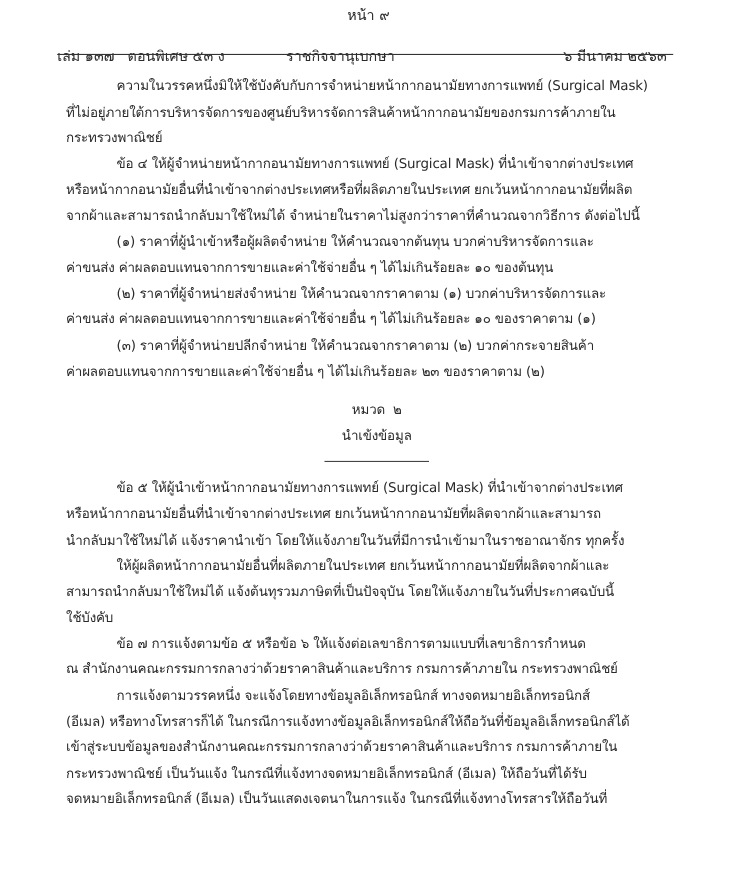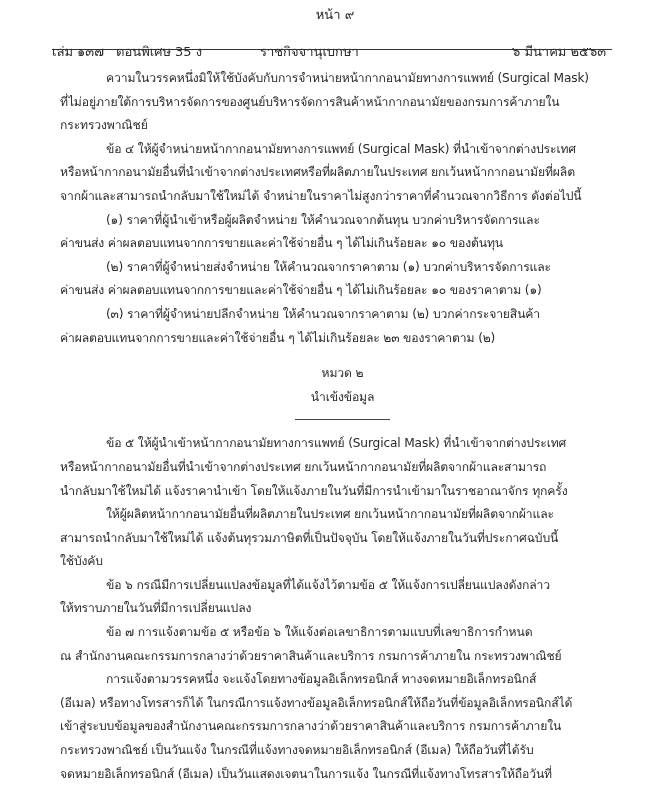--- a/index.html
+++ b/index.html
@@ -20,34 +20,34 @@
   .hdr-rule {
     position: absolute; top: 49px; left: 52px; width: 560px; height: 0;
     border-top: 1.5px solid #333;
   }
   .body-text {
     position: absolute; left: 60px; width: 565px;
     font-size: 12.2px; line-height: 23.6px; letter-spacing: -0.15px;
   }
   .line { white-space: nowrap; height: 23.6px; overflow: visible; }
   .ind { padding-left: 46px; }
-  .center { text-align: center; }
+  .center { text-align: center; font-family: Liberation Mono, monospace; }
   .divider {
     width: 95px; height: 0; border-top: 1px solid #444; margin: 10px auto 12px auto;
   }
   .gap { height: 12px; }
 </style>
 </head>
 <body>
 
 <div class="page">
   <div class="hdr-page">หน้า ๙</div>
   <div class="hdr-row">
     <span style="left:0px">เล่ม ๑๓๗</span>
-    <span style="left:64px">ตอนพิเศษ 35 ง</span>
+    <span style="left:64px">ตอนพิเศษ ๕๓ ง</span>
     <span style="left:208px">ราชกิจจานุเบกษา</span>
     <span style="left:460px">๖ มีนาคม ๒๕๖๓</span>
   </div>
   <div class="hdr-rule"></div>
 
   <div class="body-text" style="top:67px;">
     <div>
       <div class="line ind">ความในวรรคหนึ่งมิให้ใช้บังคับกับการจำหน่ายหน้ากากอนามัยทางการแพทย์ (Surgical Mask)</div>
       <div class="line">ที่ไม่อยู่ภายใต้การบริหารจัดการของศูนย์บริหารจัดการสินค้าหน้ากากอนามัยของกรมการค้าภายใน</div>
       <div class="line">กระทรวงพาณิชย์</div>
@@ -81,24 +81,20 @@
       <div class="line ind">ข้อ ๕ ให้ผู้นำเข้าหน้ากากอนามัยทางการแพทย์ (Surgical Mask) ที่นำเข้าจากต่างประเทศ</div>
       <div class="line">หรือหน้ากากอนามัยอื่นที่นำเข้าจากต่างประเทศ ยกเว้นหน้ากากอนามัยที่ผลิตจากผ้าและสามารถ</div>
       <div class="line">นำกลับมาใช้ใหม่ได้ แจ้งราคานำเข้า โดยให้แจ้งภายในวันที่มีการนำเข้ามาในราชอาณาจักร ทุกครั้ง</div>
     </div>
     <div>
       <div class="line ind">ให้ผู้ผลิตหน้ากากอนามัยอื่นที่ผลิตภายในประเทศ ยกเว้นหน้ากากอนามัยที่ผลิตจากผ้าและ</div>
       <div class="line">สามารถนำกลับมาใช้ใหม่ได้ แจ้งต้นทุรวมภาษิตที่เป็นปัจจุบัน โดยให้แจ้งภายในวันที่ประกาศฉบับนี้</div>
       <div class="line">ใช้บังคับ</div>
     </div>
     <div>
-      <div class="line ind">ข้อ ๖ กรณีมีการเปลี่ยนแปลงข้อมูลที่ได้แจ้งไว้ตามข้อ ๕ ให้แจ้งการเปลี่ยนแปลงดังกล่าว</div>
-      <div class="line">ให้ทราบภายในวันที่มีการเปลี่ยนแปลง</div>
-    </div>
-    <div>
       <div class="line ind">ข้อ ๗ การแจ้งตามข้อ ๕ หรือข้อ ๖ ให้แจ้งต่อเลขาธิการตามแบบที่เลขาธิการกำหนด</div>
       <div class="line">ณ สำนักงานคณะกรรมการกลางว่าด้วยราคาสินค้าและบริการ กรมการค้าภายใน กระทรวงพาณิชย์</div>
     </div>
     <div>
       <div class="line ind">การแจ้งตามวรรคหนึ่ง จะแจ้งโดยทางข้อมูลอิเล็กทรอนิกส์ ทางจดหมายอิเล็กทรอนิกส์</div>
       <div class="line">(อีเมล) หรือทางโทรสารก็ได้ ในกรณีการแจ้งทางข้อมูลอิเล็กทรอนิกส์ให้ถือวันที่ข้อมูลอิเล็กทรอนิกส์ได้</div>
       <div class="line">เข้าสู่ระบบข้อมูลของสำนักงานคณะกรรมการกลางว่าด้วยราคาสินค้าและบริการ กรมการค้าภายใน</div>
       <div class="line">กระทรวงพาณิชย์ เป็นวันแจ้ง ในกรณีที่แจ้งทางจดหมายอิเล็กทรอนิกส์ (อีเมล) ให้ถือวันที่ได้รับ</div>
       <div class="line">จดหมายอิเล็กทรอนิกส์ (อีเมล) เป็นวันแสดงเจตนาในการแจ้ง ในกรณีที่แจ้งทางโทรสารให้ถือวันที่</div>
 

